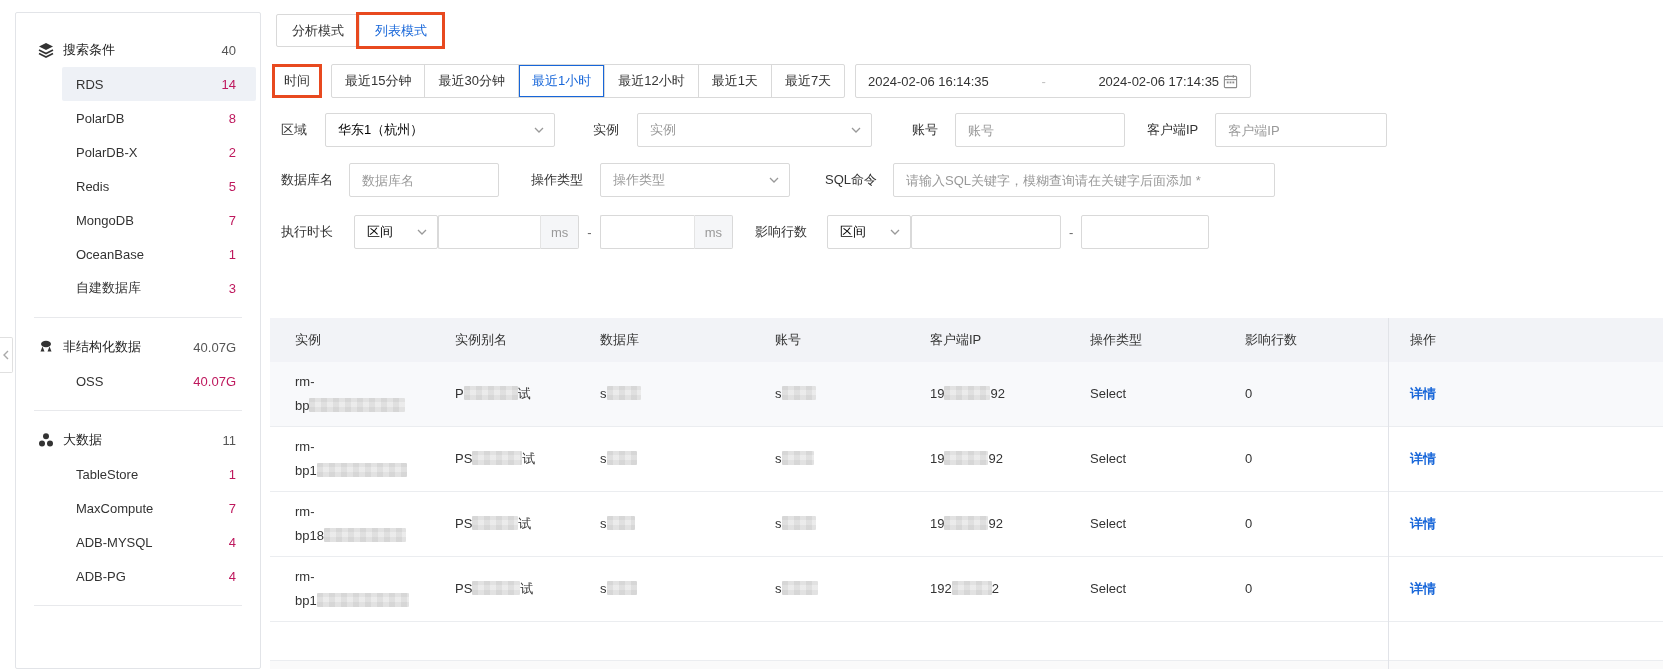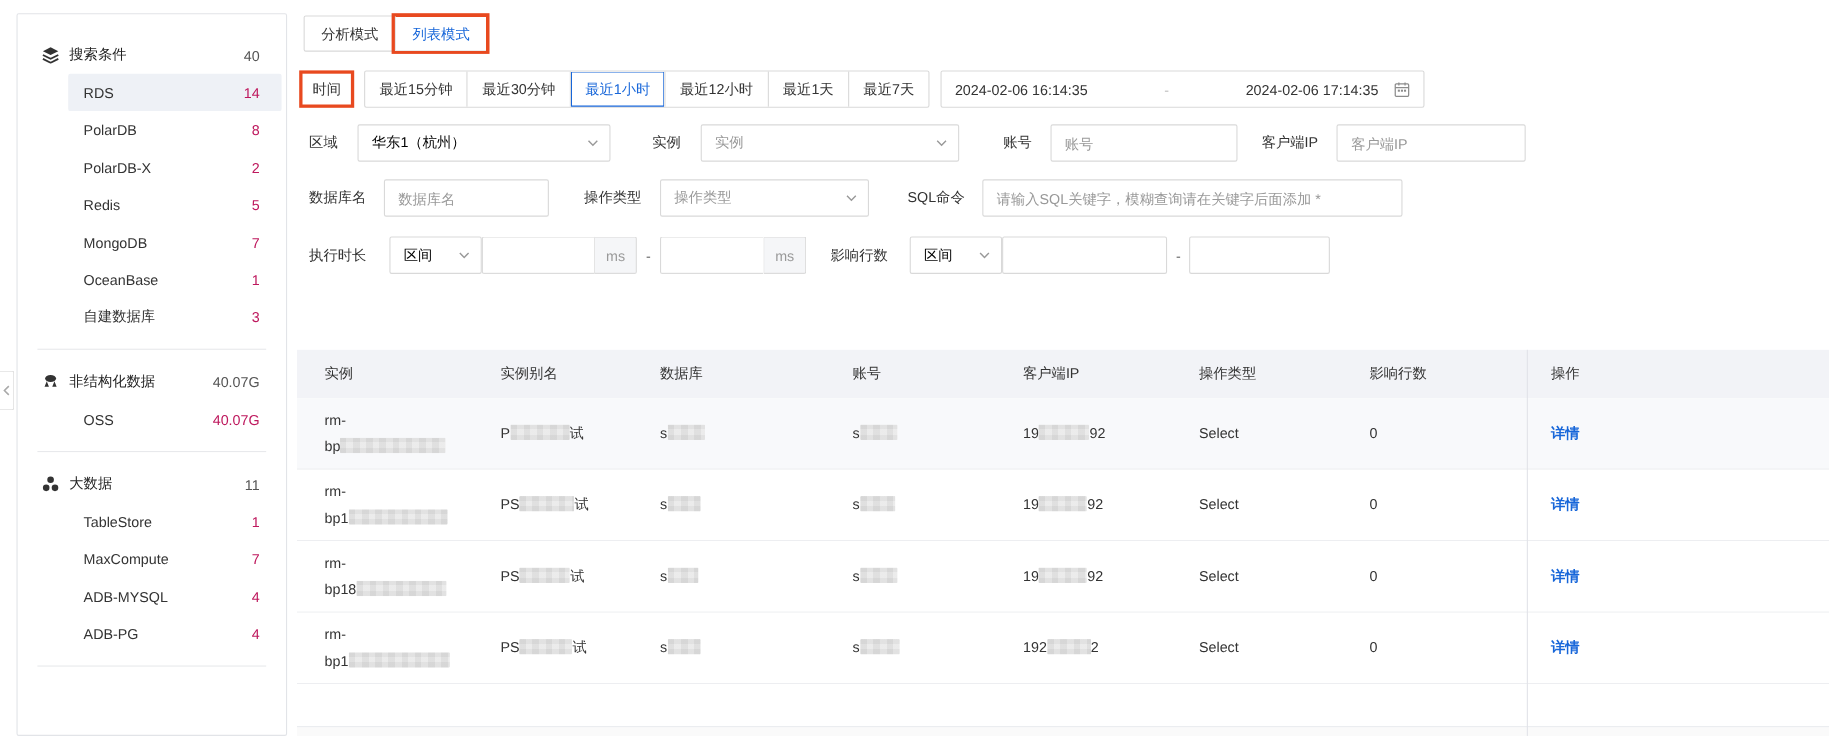--- a/index.html
+++ b/index.html
@@ -34,25 +34,25 @@
   .tab { padding:0 15px; line-height:31px; cursor:pointer; color:#333; }
   .tab + .tab { border-left:1px solid #e6e6e6; }
   .tab.active { color:#1766d9; box-shadow:0 0 0 3px #e8491f; position:relative; z-index:3; }
 
   .time-row { position:absolute; left:2px; top:63px; height:36px; display:flex; align-items:center; }
   .time-label { border:3px solid #e8491f; padding:5px 9px; background:#fff; margin-right:9px; }
   .preset-group { display:flex; height:34px; border:1px solid #d9d9d9; border-radius:2px; background:#fff; }
   .preset { padding:0 13px; line-height:32px; cursor:pointer; white-space:nowrap; }
   .preset + .preset { border-left:1px solid #d9d9d9; }
   .preset.active { color:#1766d9; box-shadow: inset 0 0 0 1px #1766d9; }
-  .range-picker { margin-left:10px; width:440px; height:34px; border:1px solid #d9d9d9;
+  .range-picker { margin-left:10px; width:396px; height:34px; border:1px solid #d9d9d9;
     border-radius:2px; display:flex; align-items:center; padding:0 12px; background:#fff; cursor:pointer; }
   .range-picker .start { flex:0 0 auto; }
   .range-picker .dash { flex:1; text-align:center; color:#c0c0c0; }
-  .range-picker .end { flex:0 0 auto; margin-right:14px; }
+  .range-picker .end { flex:0 0 auto; margin-right:4px; }
 
   .filter-row { position:absolute; display:flex; align-items:center; left:2px; }
   .f-label { color:#333; white-space:nowrap; }
   .sel, .inp-wrap { height:34px; border:1px solid #d9d9d9; border-radius:2px; background:#fff;
     display:flex; align-items:center; }
   .sel { padding:0 10px 0 12px; cursor:pointer; justify-content:space-between; }
   .sel .val { color:#000000; }
   .sel .ph  { color:#999; }
   .chev { width:10px; height:10px; flex:0 0 10px; margin-left:8px; }
   input.txt { height:34px; border:1px solid #d9d9d9; border-radius:2px; padding:0 12px;

